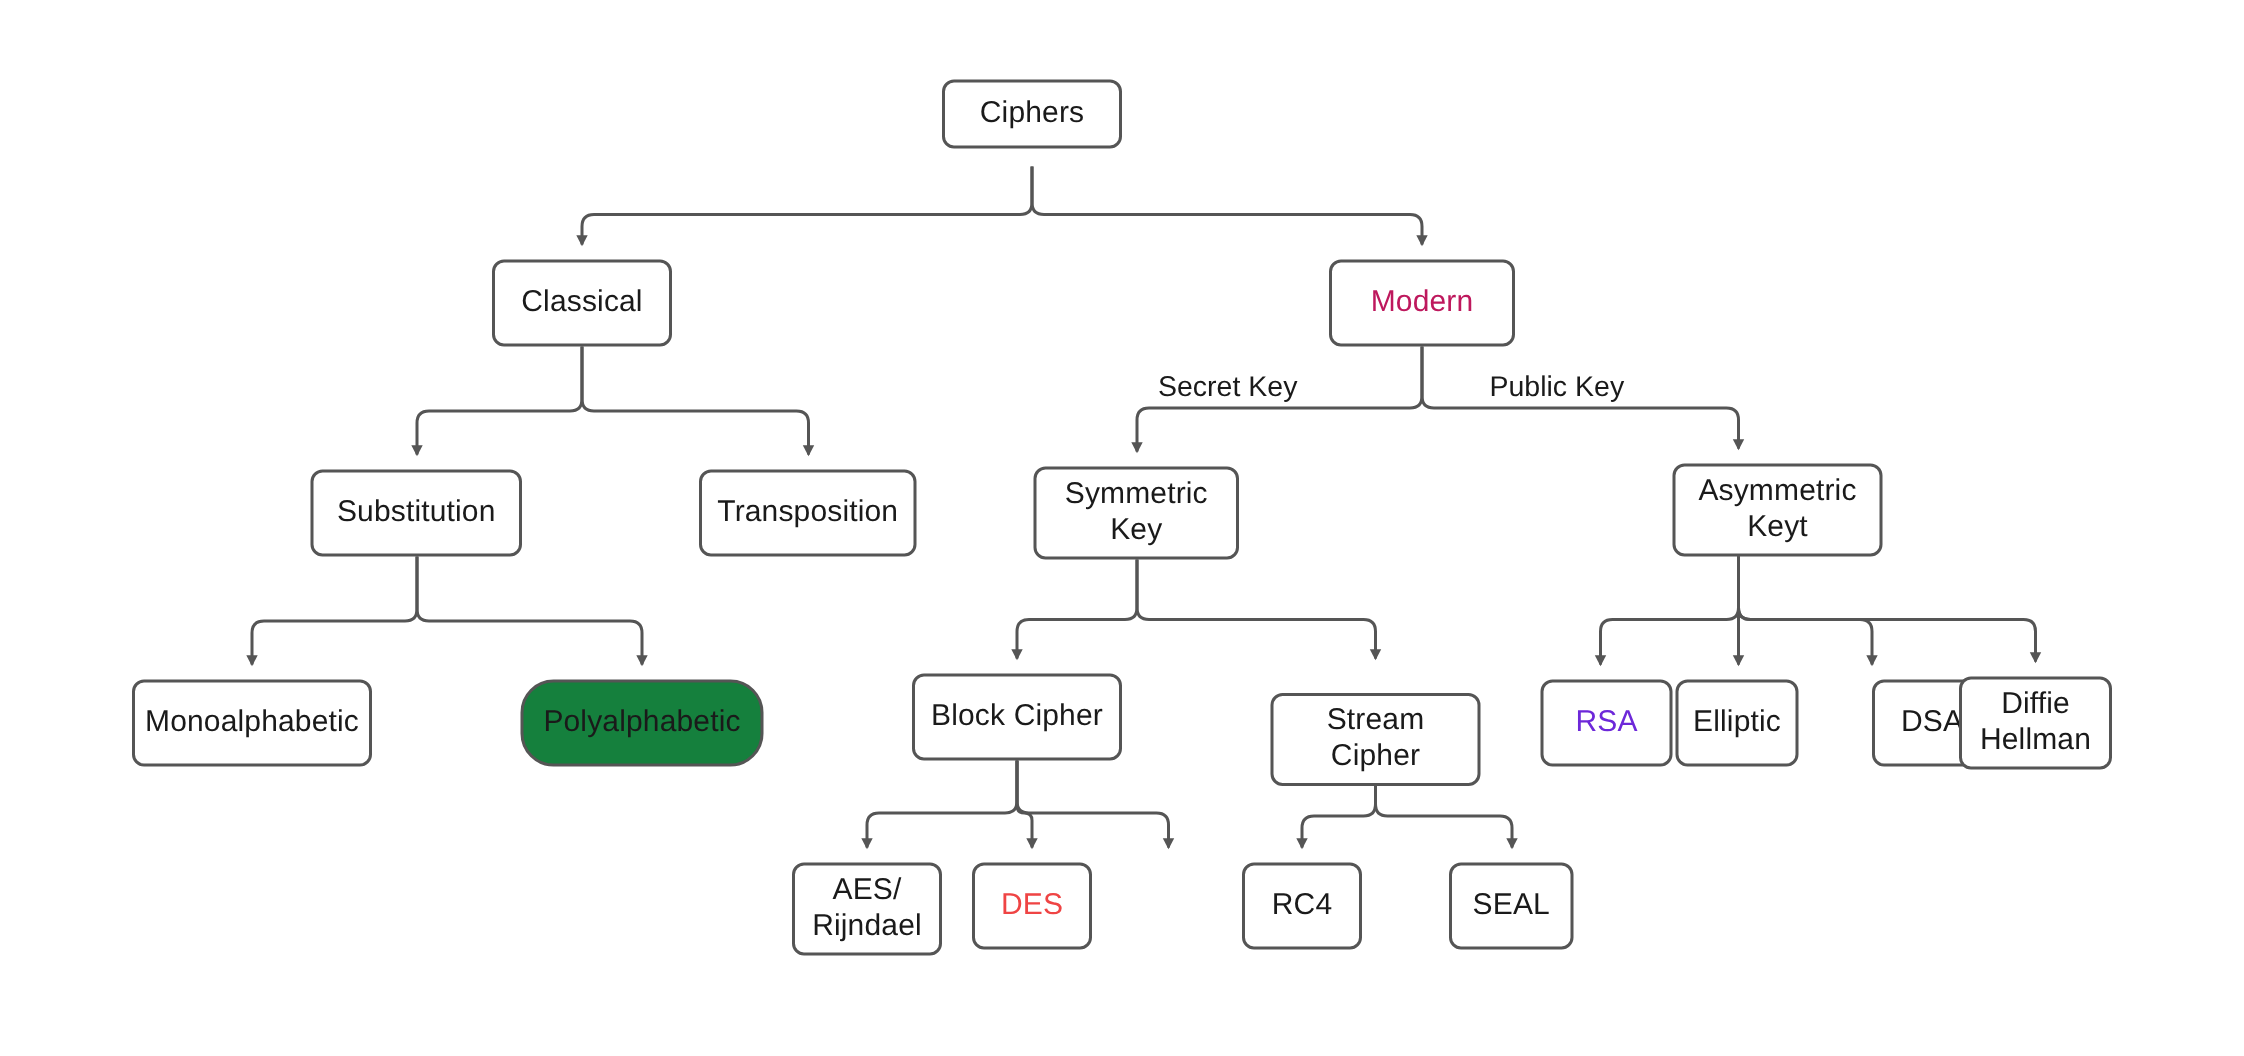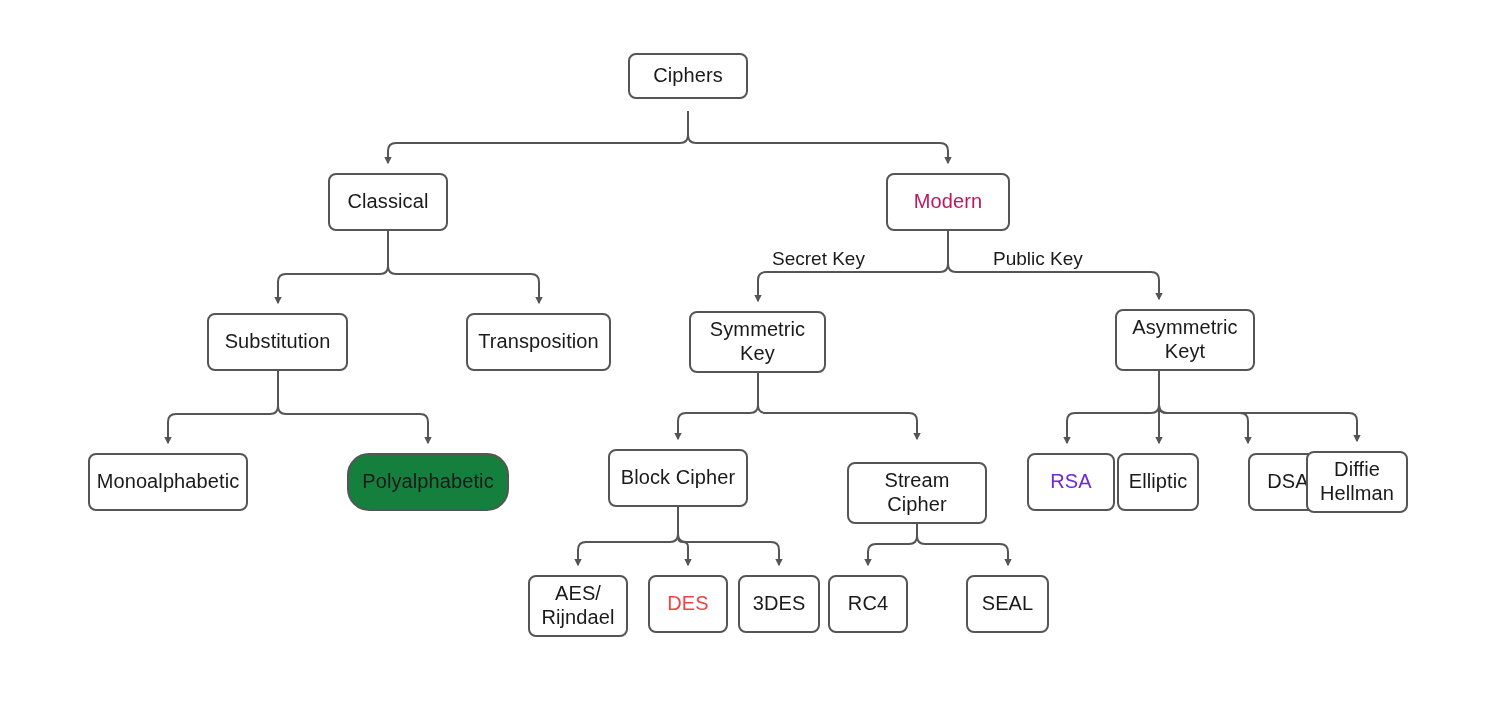--- a/index.html
+++ b/index.html
@@ -95,18 +95,17 @@
     <div class="node" style="left: 847px; top: 462px; width: 140px; height: 62px; border-color: rgb(85, 85, 85); background: rgb(255, 255, 255); color: rgb(26, 26, 26);">Stream
 Cipher</div>
     <div class="node" style="left: 1027px; top: 453px; width: 88px; height: 58px; border-color: rgb(85, 85, 85); background: rgb(255, 255, 255); color: #6d28d9;">RSA</div>
     <div class="node" style="left: 1117px; top: 453px; width: 82px; height: 58px; border-color: rgb(85, 85, 85); background: rgb(255, 255, 255); color: rgb(26, 26, 26);">Elliptic</div>
     <div class="node" style="left: 1208px; top: 453px; width: 80px; height: 58px; border-color: rgb(85, 85, 85); background: rgb(255, 255, 255); color: rgb(26, 26, 26); margin-left: 40px;">DSA</div>
     <div class="node" style="left: 1306px; top: 451px; width: 102px; height: 62px; border-color: rgb(85, 85, 85); background: rgb(255, 255, 255); color: rgb(26, 26, 26);">Diffie
 Hellman</div>
     <div class="node" style="left: 528px; top: 575px; width: 100px; height: 62px; border-color: rgb(85, 85, 85); background: rgb(255, 255, 255); color: rgb(26, 26, 26);">AES/
 Rijndael</div>
     <div class="node" style="left: 648px; top: 575px; width: 80px; height: 58px; border-color: rgb(85, 85, 85); background: rgb(255, 255, 255); color: #ef4444;">DES</div>
-    <div class="node" style="left: 738px; top: 575px; width: 82px; height: 58px; border-color: rgb(85, 85, 85); background: rgb(255, 255, 255); color: rgb(26, 26, 26);">3DES</div>
     <div class="node" style="left: 828px; top: 575px; width: 80px; height: 58px; border-color: rgb(85, 85, 85); background: rgb(255, 255, 255); color: rgb(26, 26, 26);">RC4</div>
     <div class="node" style="left: 966px; top: 575px; width: 83px; height: 58px; border-color: rgb(85, 85, 85); background: rgb(255, 255, 255); color: rgb(26, 26, 26);">SEAL</div>
     <div class="edge-label" style="left: 772px; top: 249px; color: rgb(26, 26, 26);">Secret Key</div>
     <div class="edge-label" style="left: 993px; top: 249px; color: rgb(26, 26, 26);">Public Key</div>
   </div>
 
 </body></html>

